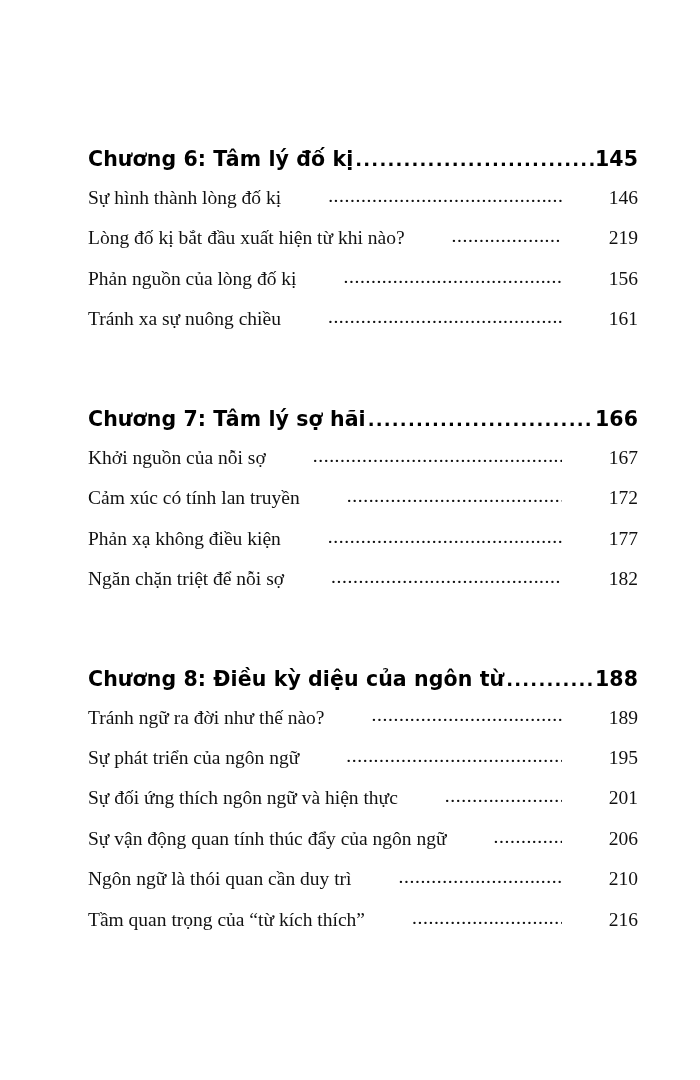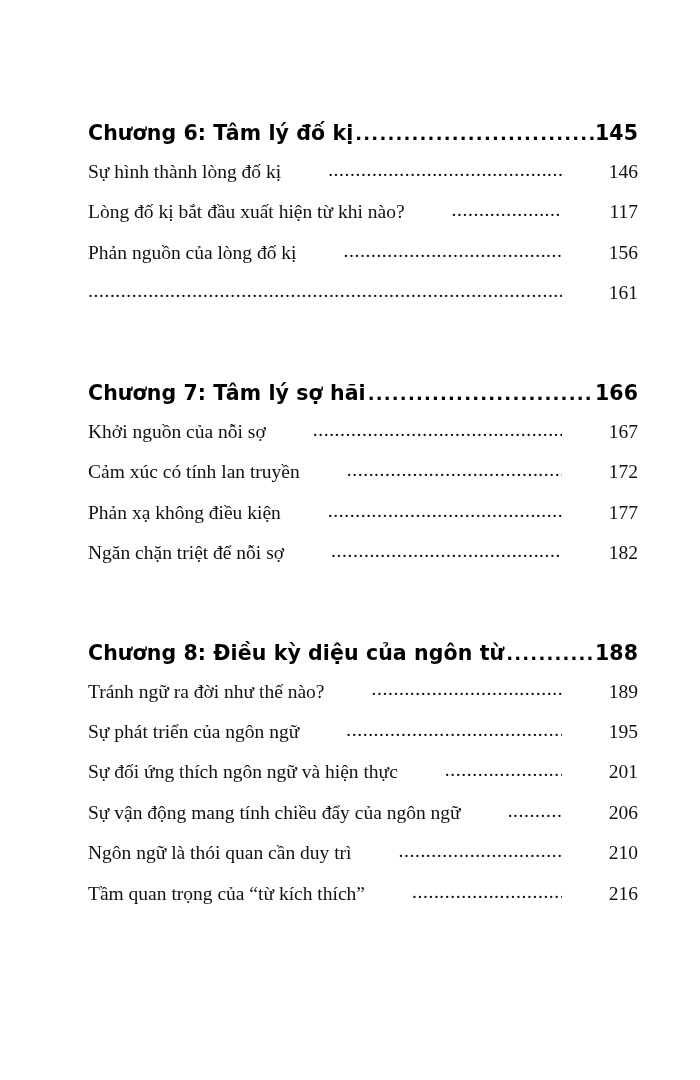--- a/index.html
+++ b/index.html
@@ -12,21 +12,21 @@
     height: 1080px;
     font-family: "Liberation Serif", serif;
     color: #1a1a1a;
     position: relative;
     overflow: hidden;
   }
   .page {
     width: 700px;
     height: 1080px;
     box-sizing: border-box;
-    padding: 88px 62px 0 88px;
+    padding: 114px 62px 0 88px;
     position: relative;
   }
   .chapter-block {
     margin-bottom: 4px;
   }
   .chapter-block + .chapter-block {
     margin-top: 44px;
   }
 
   
@@ -110,28 +110,29 @@
       <span class="pg">145</span>
     </div>
     <div class="entry">
       <span class="ttl">Sự hình thành lòng đố kị</span>
       <span class="dots">................................................................................................</span>
       <span class="pg">146</span>
     </div>
     <div class="entry">
       <span class="ttl">Lòng đố kị bắt đầu xuất hiện từ khi nào?</span>
       <span class="dots">................................................................................................</span>
-      <span class="pg">117</span>
+      <span class="pg">219</span>
     </div>
     <div class="entry">
       <span class="ttl">Phản nguồn của lòng đố kị </span>
       <span class="dots">................................................................................................</span>
       <span class="pg">156</span>
     </div>
     <div class="entry">
+      <span class="ttl">Tránh xa sự nuông chiều</span>
       <span class="dots">................................................................................................</span>
       <span class="pg">161</span>
     </div>
   </div>
 
   <div class="chapter-block">
     <div class="chap-line">
       <span class="ttl">Chương 7: Tâm lý sợ hãi</span>
       <span class="dots">................................................................................................</span>
       <span class="pg">166</span>
@@ -173,21 +174,21 @@
       <span class="ttl">Sự phát triển của ngôn ngữ</span>
       <span class="dots">................................................................................................</span>
       <span class="pg">195</span>
     </div>
     <div class="entry">
       <span class="ttl">Sự đối ứng thích ngôn ngữ và hiện thực</span>
       <span class="dots">................................................................................................</span>
       <span class="pg">201</span>
     </div>
     <div class="entry">
-      <span class="ttl">Sự vận động mang tính chiều đẩy của ngôn ngữ</span>
+      <span class="ttl">Sự vận động quan tính thúc đẩy của ngôn ngữ</span>
       <span class="dots">................................................................................................</span>
       <span class="pg">206</span>
     </div>
     <div class="entry">
       <span class="ttl">Ngôn ngữ là thói quan cần duy trì</span>
       <span class="dots">................................................................................................</span>
       <span class="pg">210</span>
     </div>
     <div class="entry">
       <span class="ttl">Tầm quan trọng của “từ kích thích”</span>

